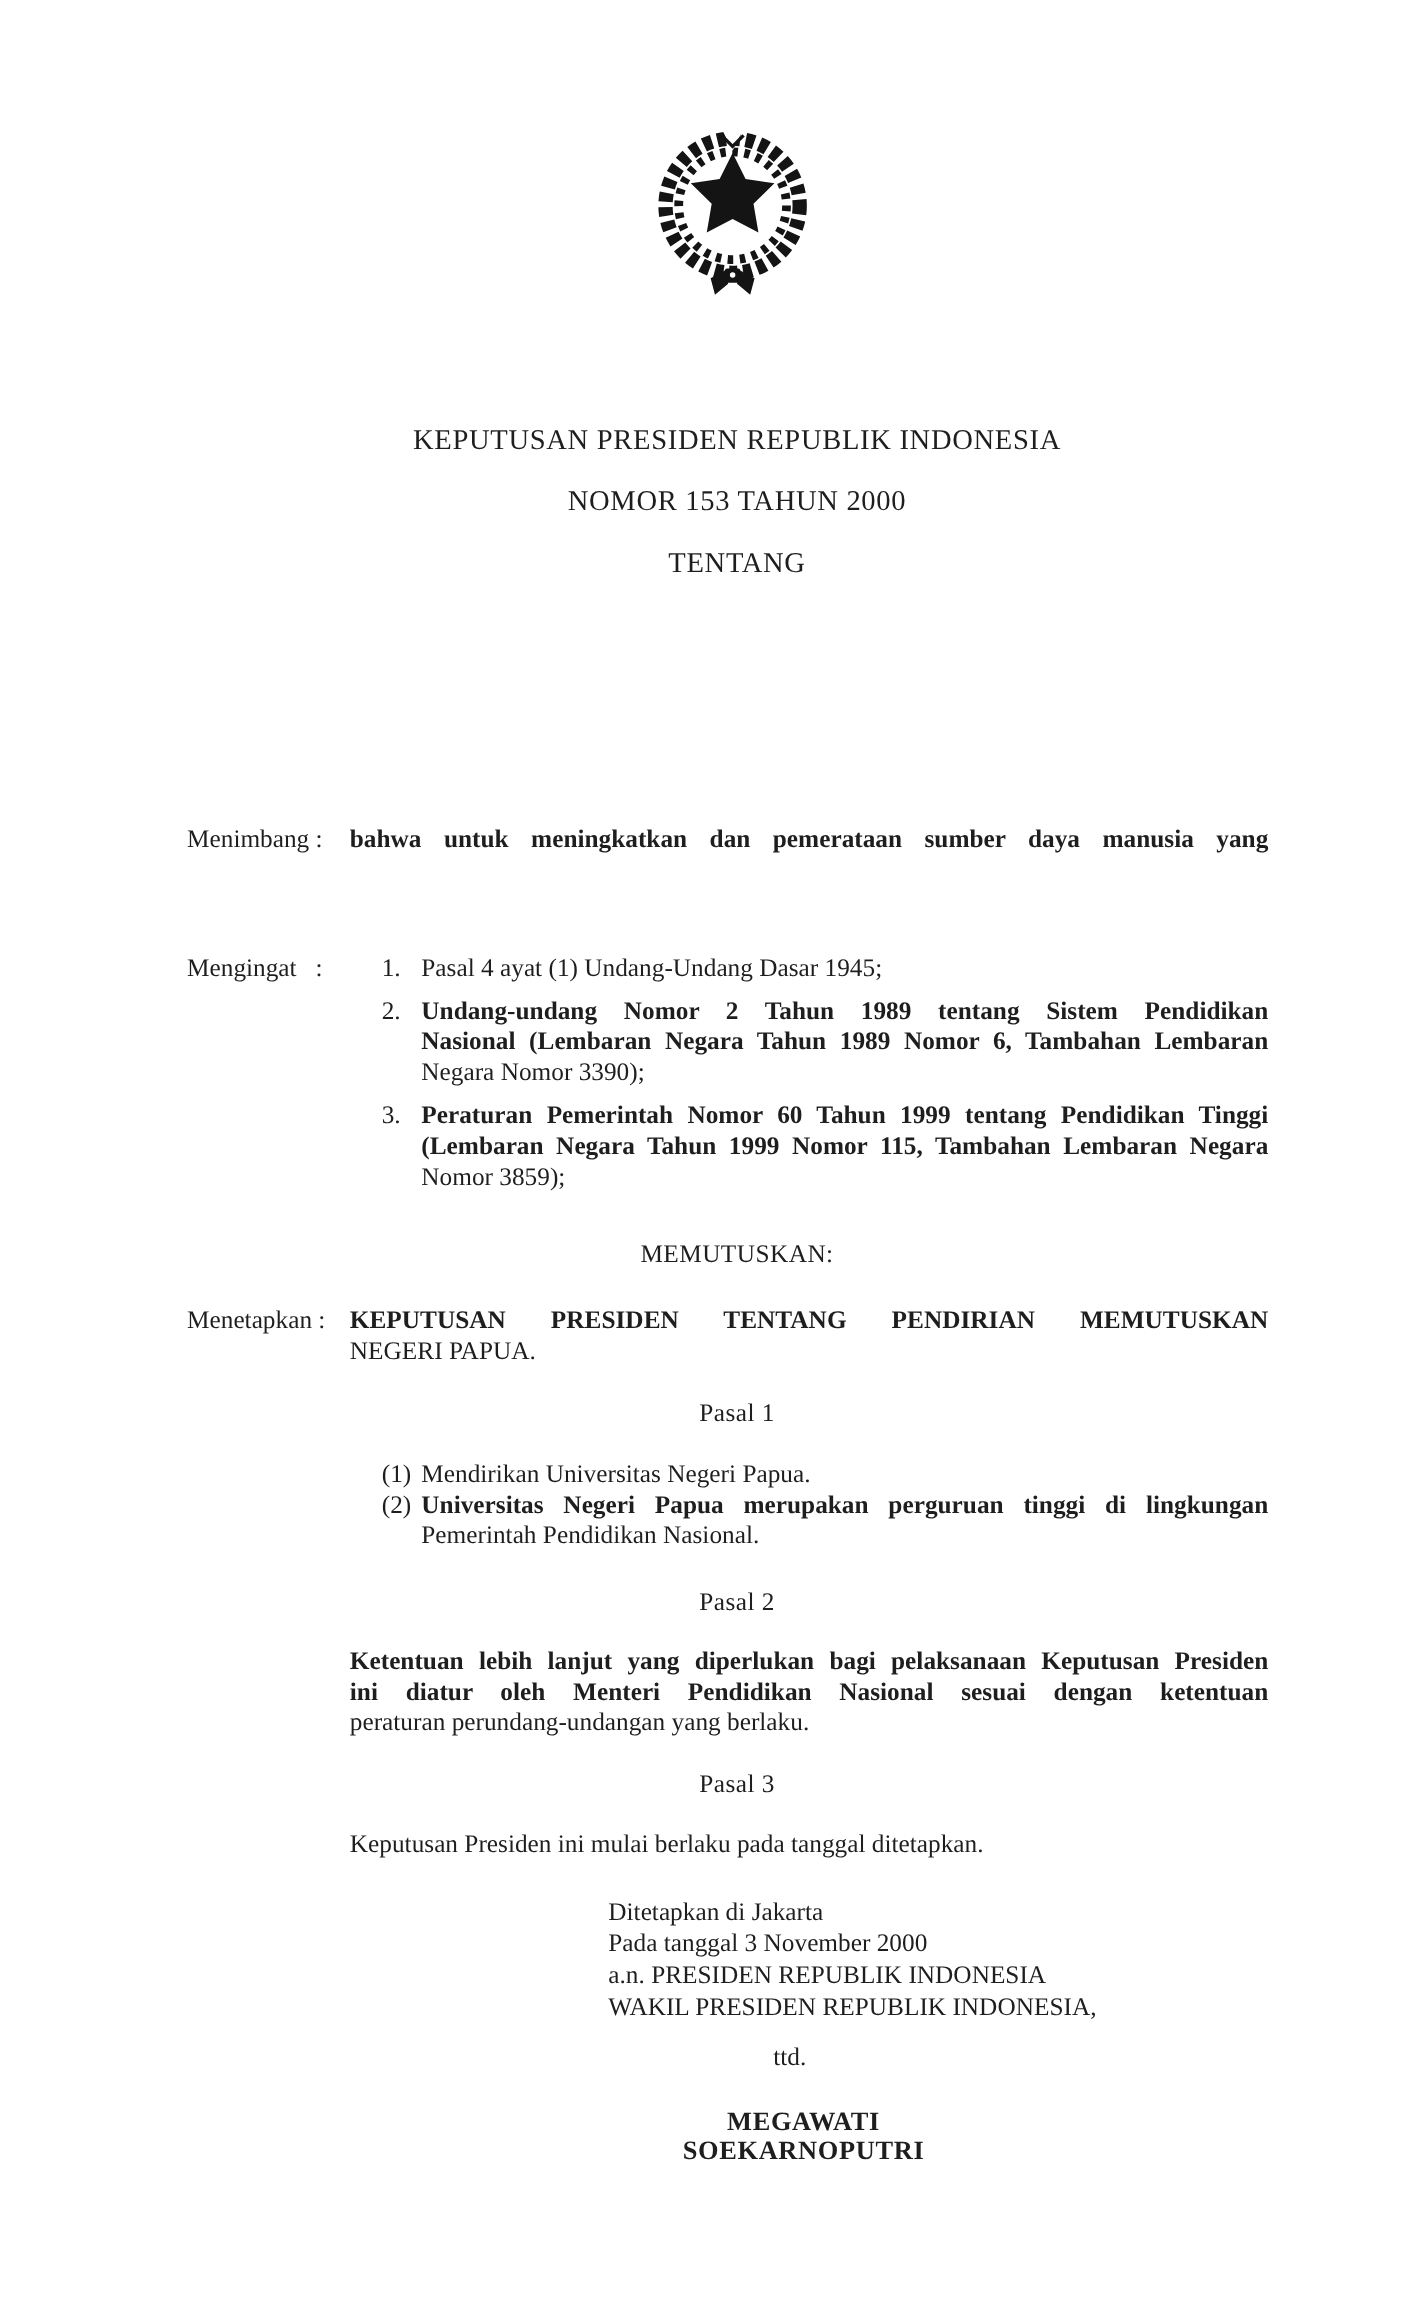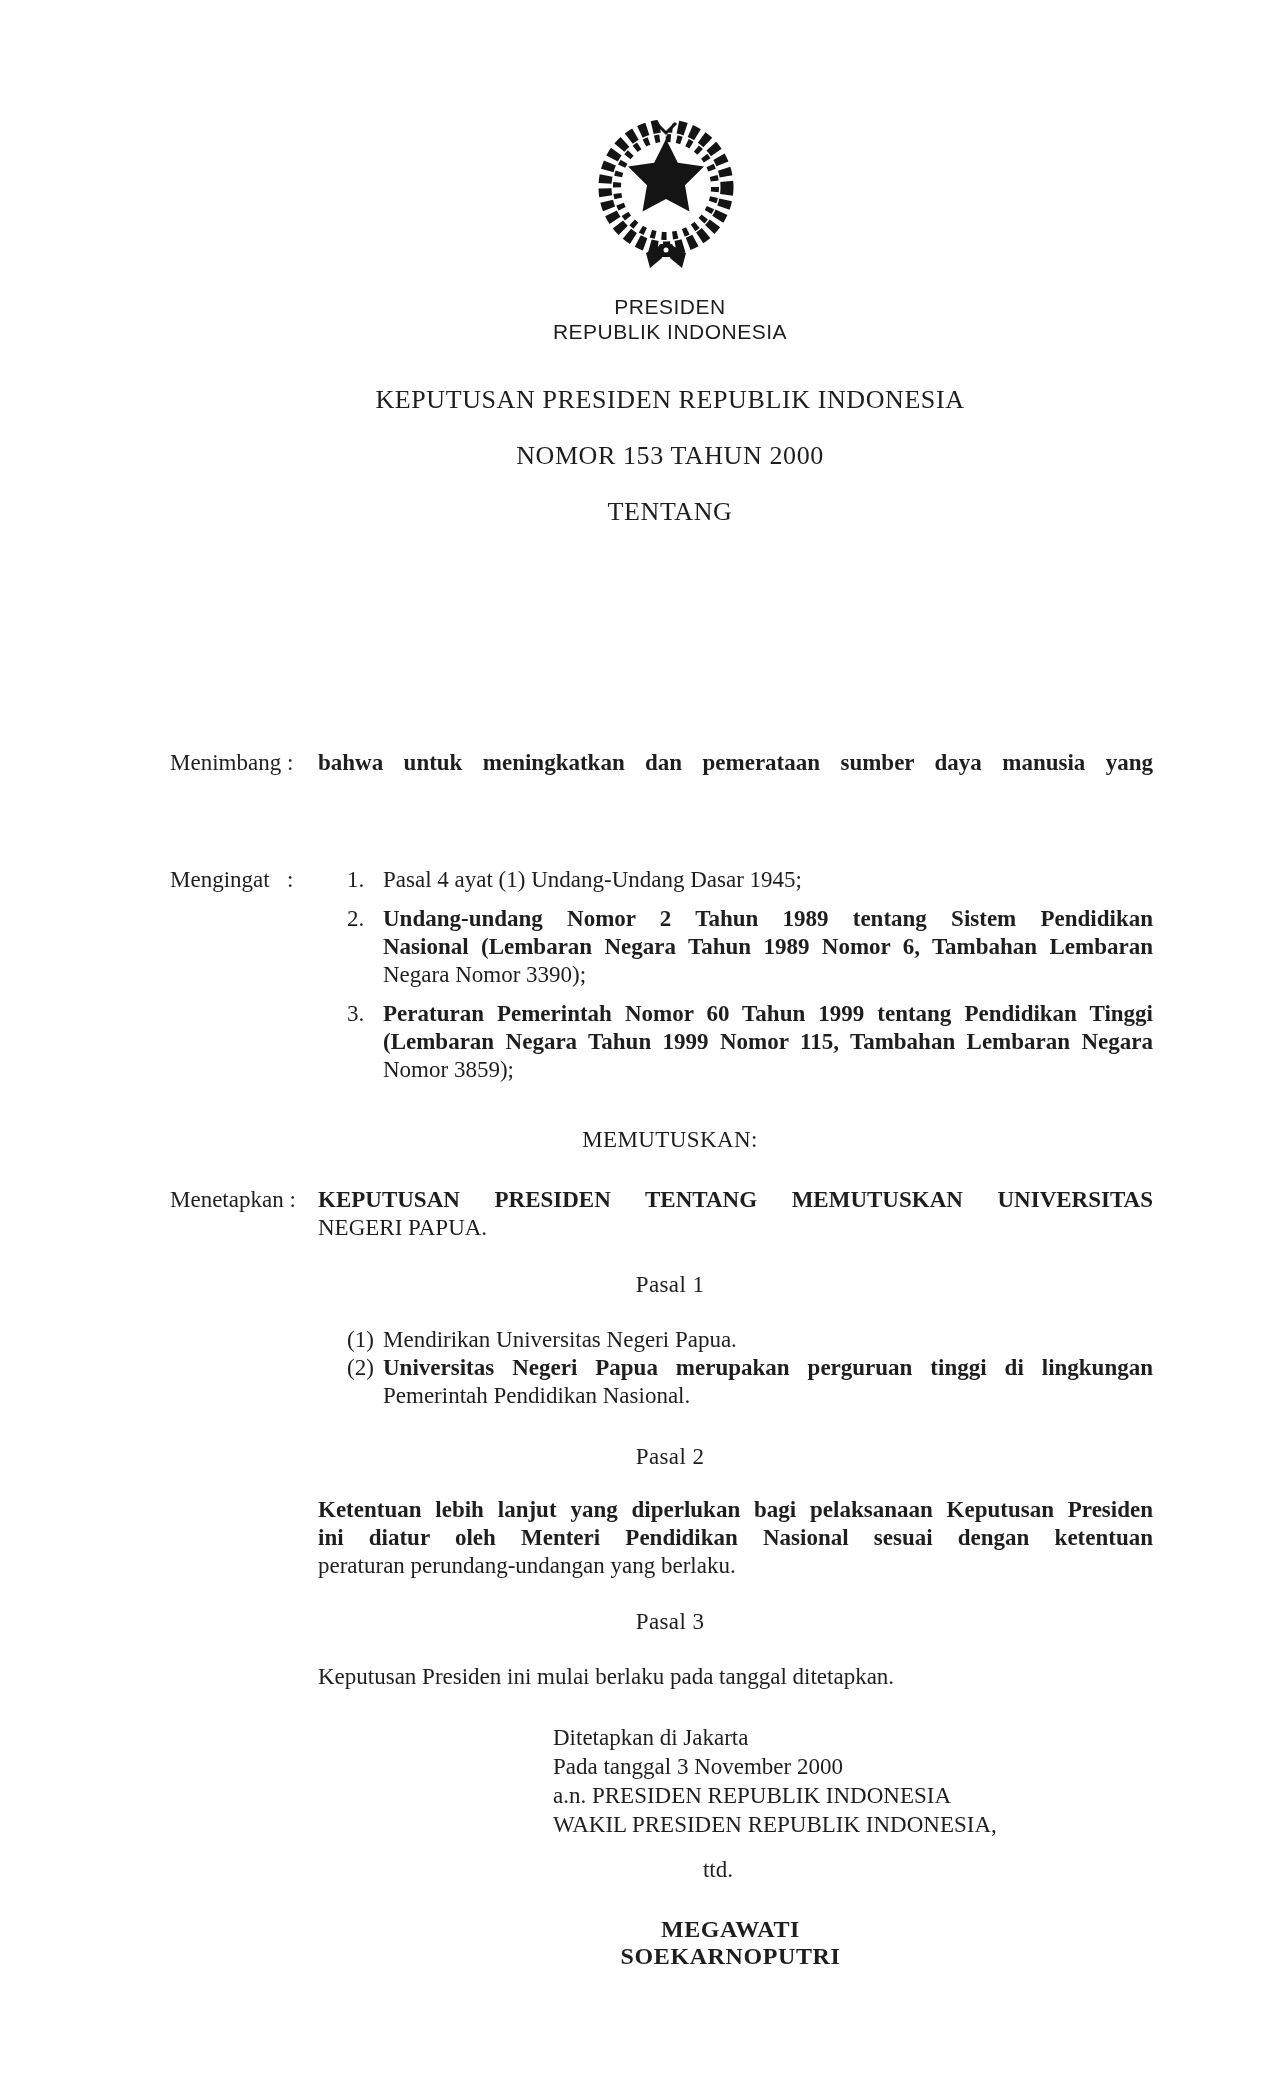--- a/index.html
+++ b/index.html
@@ -48,24 +48,20 @@
     <polygon fill="#141414" points="86,22 97.8,45.8 124,49.6 105,68.2 109.5,94.4 86,82 62.5,94.4 67,68.2 48,49.6 74.2,45.8"></polygon>
 
     <g fill="#141414">
       <rect x="79" y="127" width="14" height="13" rx="2"></rect>
       <polygon points="66,136 79,129 82,141 70,151"></polygon>
       <polygon points="106,136 93,129 90,141 102,151"></polygon>
     </g>
     <circle cx="86" cy="133" r="2.5" fill="#ffffff"></circle>
   </svg>
 
-  <div class="abs cline org" style="top:294px">
-    <div>PRESIDEN</div>
-    <div>REPUBLIK INDONESIA</div>
-  </div>
 
   <div class="abs cline title-line" style="top:385px">KEPUTUSAN PRESIDEN REPUBLIK INDONESIA</div>
   <div class="abs cline title-line" style="top:441px">NOMOR 153 TAHUN 2000</div>
   <div class="abs cline title-line" style="top:497px">TENTANG</div>
 
 
   <div class="abs label" style="top:749px">Menimbang :</div>
   <div class="abs body-col" style="top:749px">
     <div class="jl">bahwa untuk meningkatkan dan pemerataan sumber daya manusia yang</div>
   </div>
@@ -93,21 +89,21 @@
         <div class="jl">(Lembaran Negara Tahun 1999 Nomor 115, Tambahan Lembaran Negara</div>
         <div class="ll">Nomor 3859);</div>
       </div>
     </div>
   </div>
 
   <div class="abs cline h-serif" style="top:1126px">MEMUTUSKAN:</div>
 
   <div class="abs label" style="top:1186px">Menetapkan :</div>
   <div class="abs body-col" style="top:1186px">
-    <div class="jl">KEPUTUSAN PRESIDEN TENTANG MEMUTUSKAN UNIVERSITAS</div>
+    <div class="jl">KEPUTUSAN PRESIDEN TENTANG PENDIRIAN MEMUTUSKAN</div>
     <div class="ll">NEGERI PAPUA.</div>
   </div>
 
   <div class="abs cline h-serif" style="top:1271px">Pasal 1</div>
   <div class="abs body-col" style="top:1326px">
     <div class="li tight">
       <div class="num">(1)</div>
       <div class="litxt">
         <div class="ll">Mendirikan Universitas Negeri Papua.</div>
       </div>

